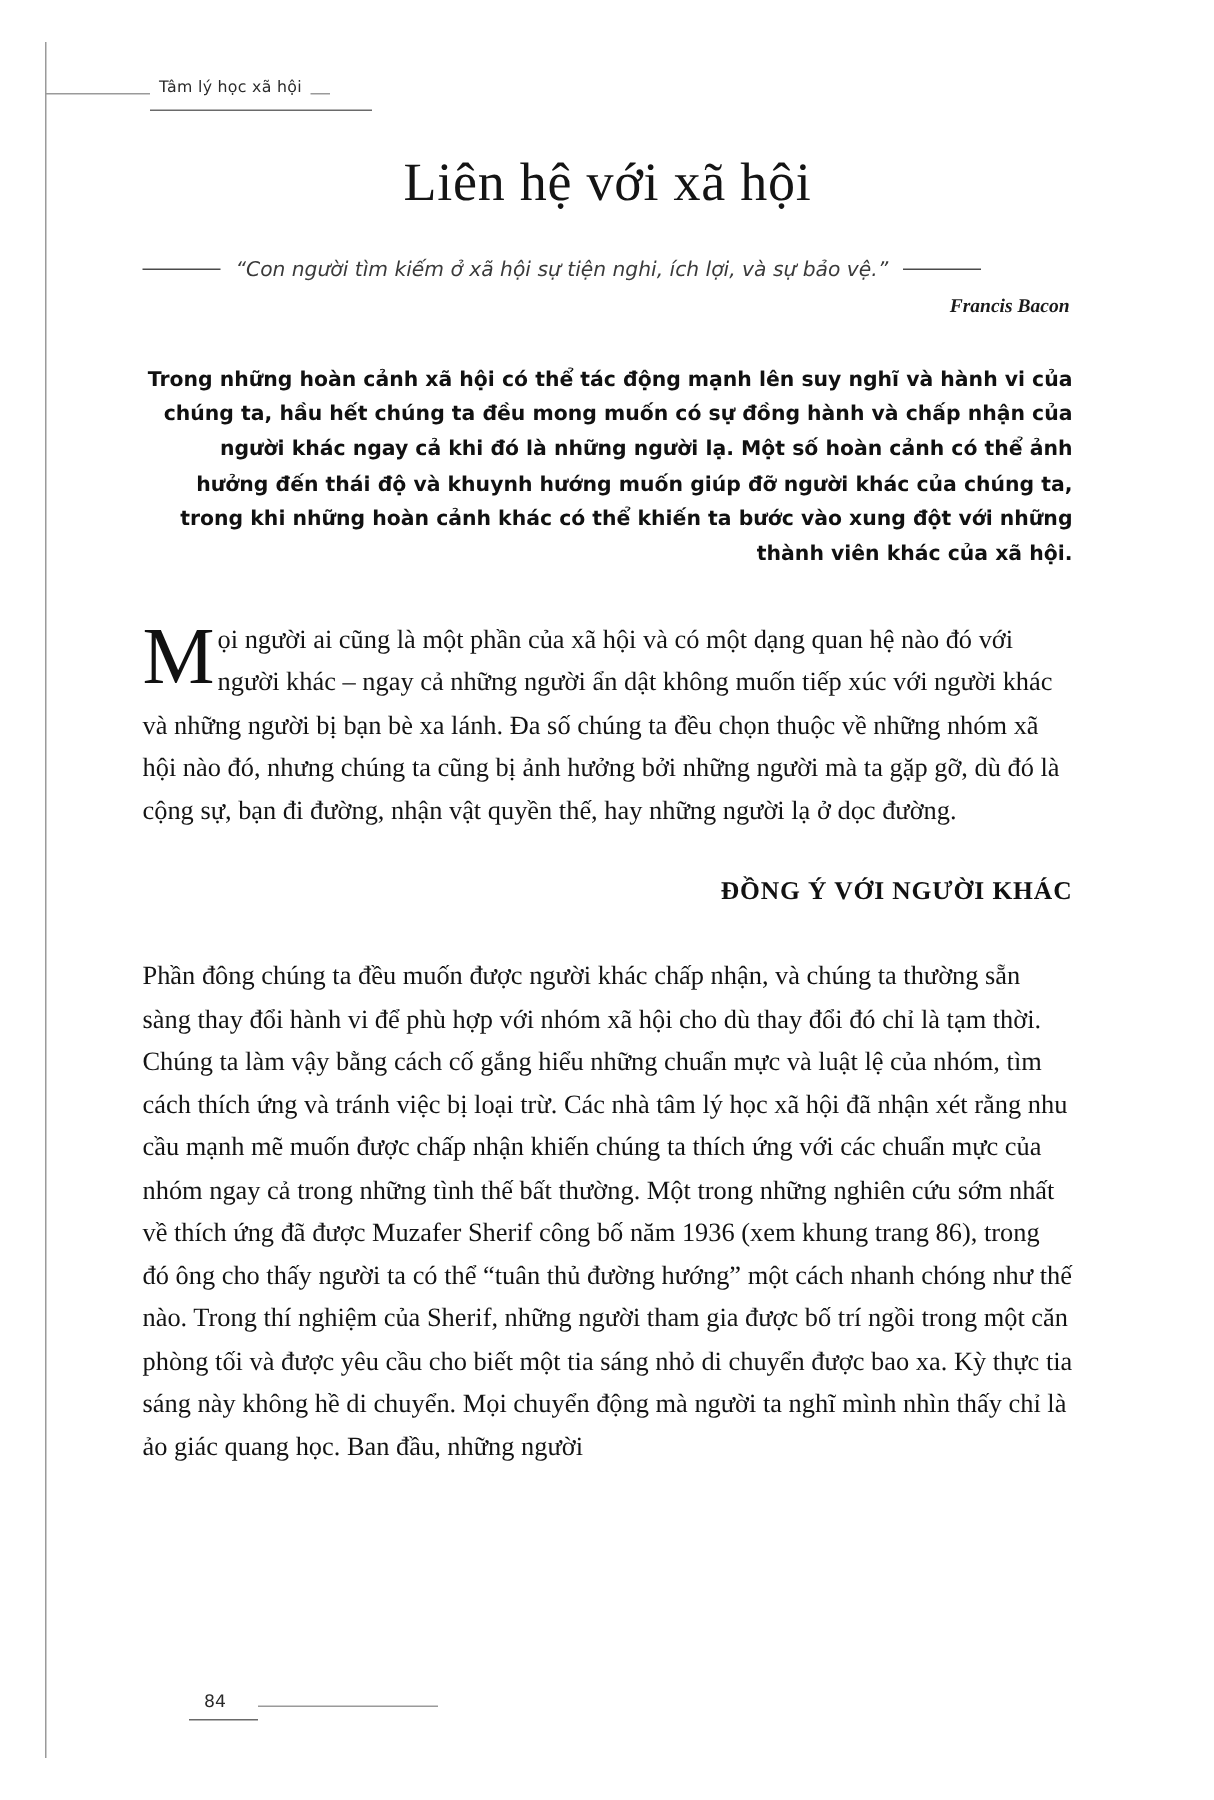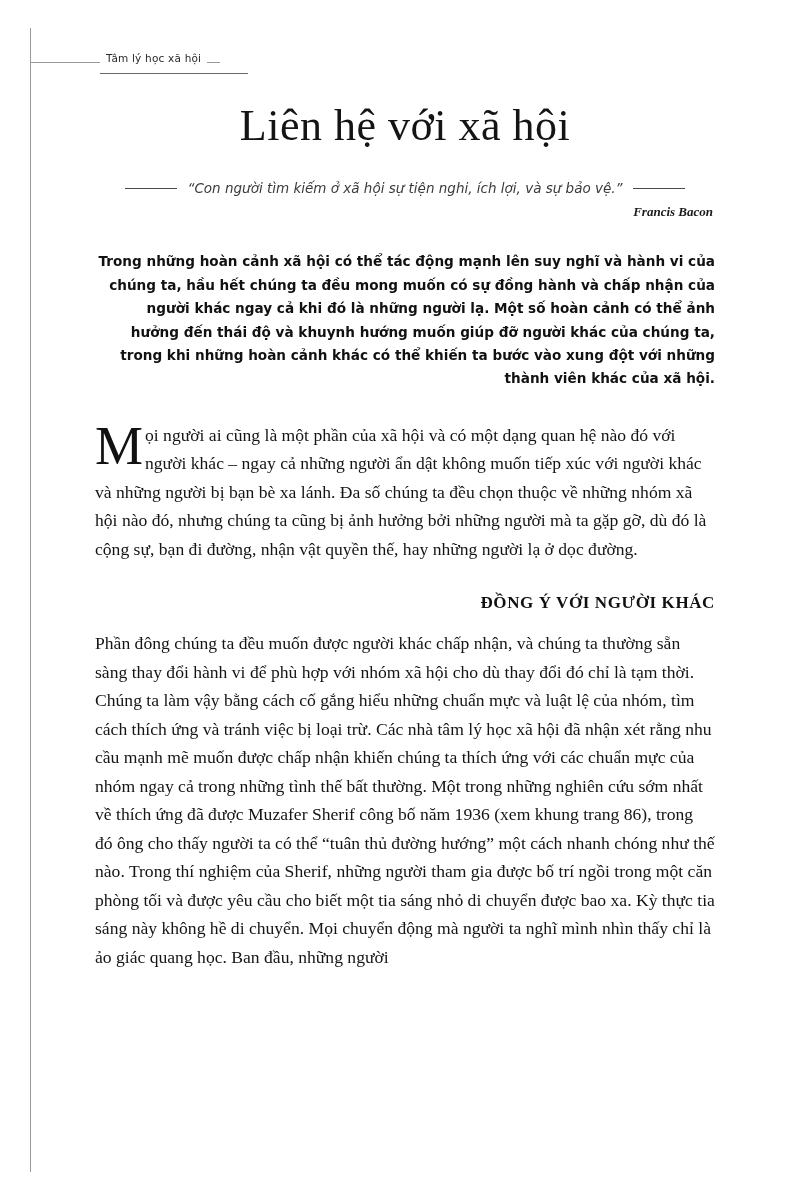--- a/index.html
+++ b/index.html
@@ -74,34 +74,33 @@
   .content {
     position: absolute;
     left: 95px;
     top: 96px;
     width: 620px;
   }
 
   h1.title {
     font-family: "Liberation Serif", serif;
     font-weight: 400;
-    font-size: 44px;
+    font-size: 36px;
     line-height: 1.1;
     text-align: center;
     margin: 0;
     padding-top: 6px;
     letter-spacing: 0.5px;
     color: #141414;
   }
 
   .epigraph-wrap {
     margin-top: 30px;
     display: flex;
     align-items: center;
-    justify-content: center;
     gap: 10px;
   }
   .rule-seg {
     height: 1px;
     background: #4a4a4a;
     width: 52px;
     flex: none;
   }
   .epigraph {
     font-family: "DejaVu Sans", sans-serif;
@@ -153,21 +152,21 @@
     margin-bottom: 0;
     font-family: "Liberation Serif", serif;
     font-weight: bold;
     font-size: 17px;
     letter-spacing: 0.6px;
     color: #111111;
     text-align: right;
   }
 
   p.body {
-    margin-top: 16px;
+    margin-top: 32px;
     margin-bottom: 0;
     font-size: 17.6px;
     line-height: 1.62;
     color: #141414;
     text-align: left;
   }
 
   
   .footer {
     position: absolute;
@@ -233,14 +232,19 @@
     <div class="dropcap-para">
       <span class="dropcap">M</span><span>ọi người ai cũng là một phần của xã hội và có một dạng quan hệ nào đó với người khác – ngay cả những người ẩn dật không muốn tiếp xúc với người khác và những người bị bạn bè xa lánh. Đa số chúng ta đều chọn thuộc về những nhóm xã hội nào đó, nhưng chúng ta cũng bị ảnh hưởng bởi những người mà ta gặp gỡ, dù đó là cộng sự, bạn đi đường, nhận vật quyền thế, hay những người lạ ở dọc đường.</span>
     </div>
 
     <h2 class="section">ĐỒNG Ý VỚI NGƯỜI KHÁC</h2>
 
     <p class="body">Phần đông chúng ta đều muốn được người khác chấp nhận, và chúng ta thường sẵn sàng thay đổi hành vi để phù hợp với nhóm xã hội cho dù thay đổi đó chỉ là tạm thời. Chúng ta làm vậy bằng cách cố gắng hiểu những chuẩn mực và luật lệ của nhóm, tìm cách thích ứng và tránh việc bị loại trừ. Các nhà tâm lý học xã hội đã nhận xét rằng nhu cầu mạnh mẽ muốn được chấp nhận khiến chúng ta thích ứng với các chuẩn mực của nhóm ngay cả trong những tình thế bất thường. Một trong những nghiên cứu sớm nhất về thích ứng đã được Muzafer Sherif công bố năm 1936 (xem khung trang 86), trong đó ông cho thấy người ta có thể “tuân thủ đường hướng” một cách nhanh chóng như thế nào. Trong thí nghiệm của Sherif, những người tham gia được bố trí ngồi trong một căn phòng tối và được yêu cầu cho biết một tia sáng nhỏ di chuyển được bao xa. Kỳ thực tia sáng này không hề di chuyển. Mọi chuyển động mà người ta nghĩ mình nhìn thấy chỉ là ảo giác quang học. Ban đầu, những người</p>
 
   </div>
 
+  <div class="footer">
+    <div class="footer-line"></div>
+    <div class="folio">84</div>
+    <div class="folio-underline"></div>
+  </div>
 
 </div>
 
 </body></html>

